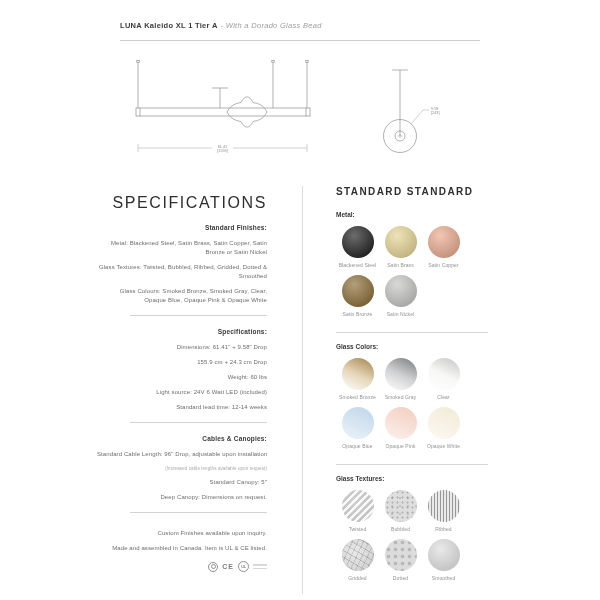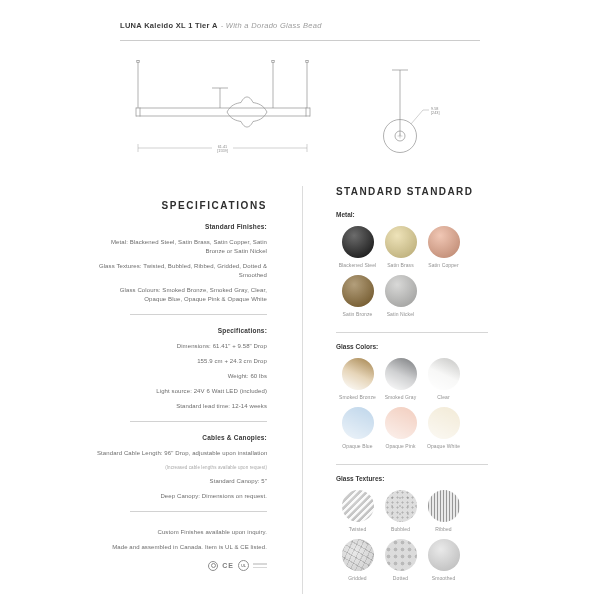--- a/index.html
+++ b/index.html
@@ -13,21 +13,21 @@
   .header-rule{position:absolute;left:120px;top:40px;width:360px;height:1px;background:#cccccc;}
 
   
   .drawing{position:absolute;left:105px;top:48px;}
 
   
   .vdivider{position:absolute;left:302px;top:186px;width:1px;height:408px;background:#dcdcdc;}
 
   
   .specs-col{position:absolute;left:97px;top:186px;width:170px;text-align:right;}
-  .specs-col h1{margin:14px 0 12px 0;font-size:10px;letter-spacing:1.6px;color:#2e2e2e;font-weight:bold;}
+  .specs-col h1{margin:8px 0 12px 0;font-size:16px;letter-spacing:1.6px;color:#2e2e2e;font-weight:normal;}
   .specs-col h2{margin:0 0 8px 0;font-size:6.5px;color:#383838;font-weight:bold;letter-spacing:.2px;}
   .specs-col p{margin:0 0 6px 0;font-size:6px;line-height:9px;color:#6d6d6d;letter-spacing:.1px;}
   .specs-col p.nowrap{white-space:nowrap;}
   .specs-col p.fine{font-size:4.5px;color:#a8a8a8;line-height:7px;}
   .lrule{border:none;border-top:1px solid #d2d2d2;width:137px;margin:10px 0 12px auto;}
   .lrule.pad{margin-bottom:16px;}
 
   
   .certs{display:flex;justify-content:flex-end;align-items:center;gap:4px;margin-top:8px;}
   .cert-circle{width:8px;height:8px;border:0.8px solid #8f8f8f;border-radius:50%;

